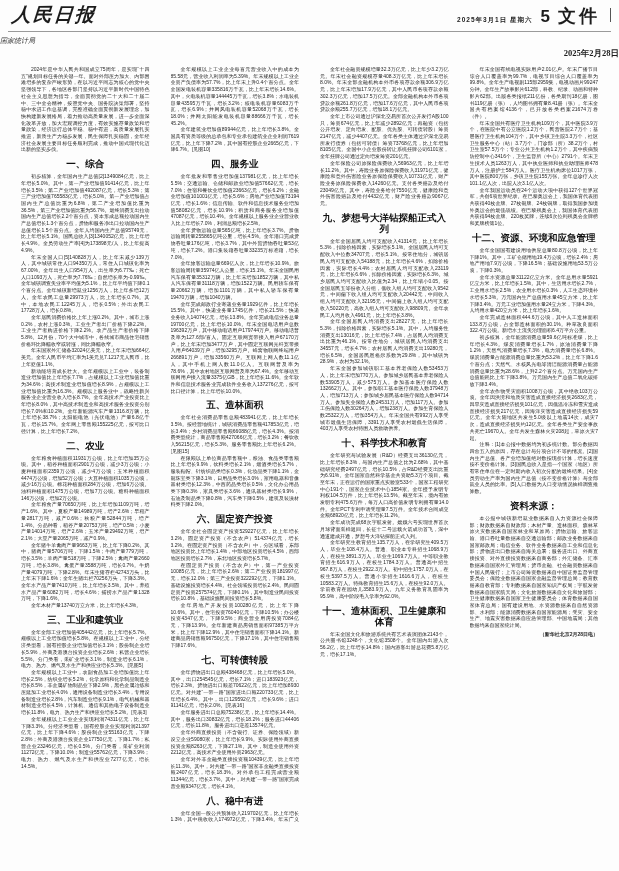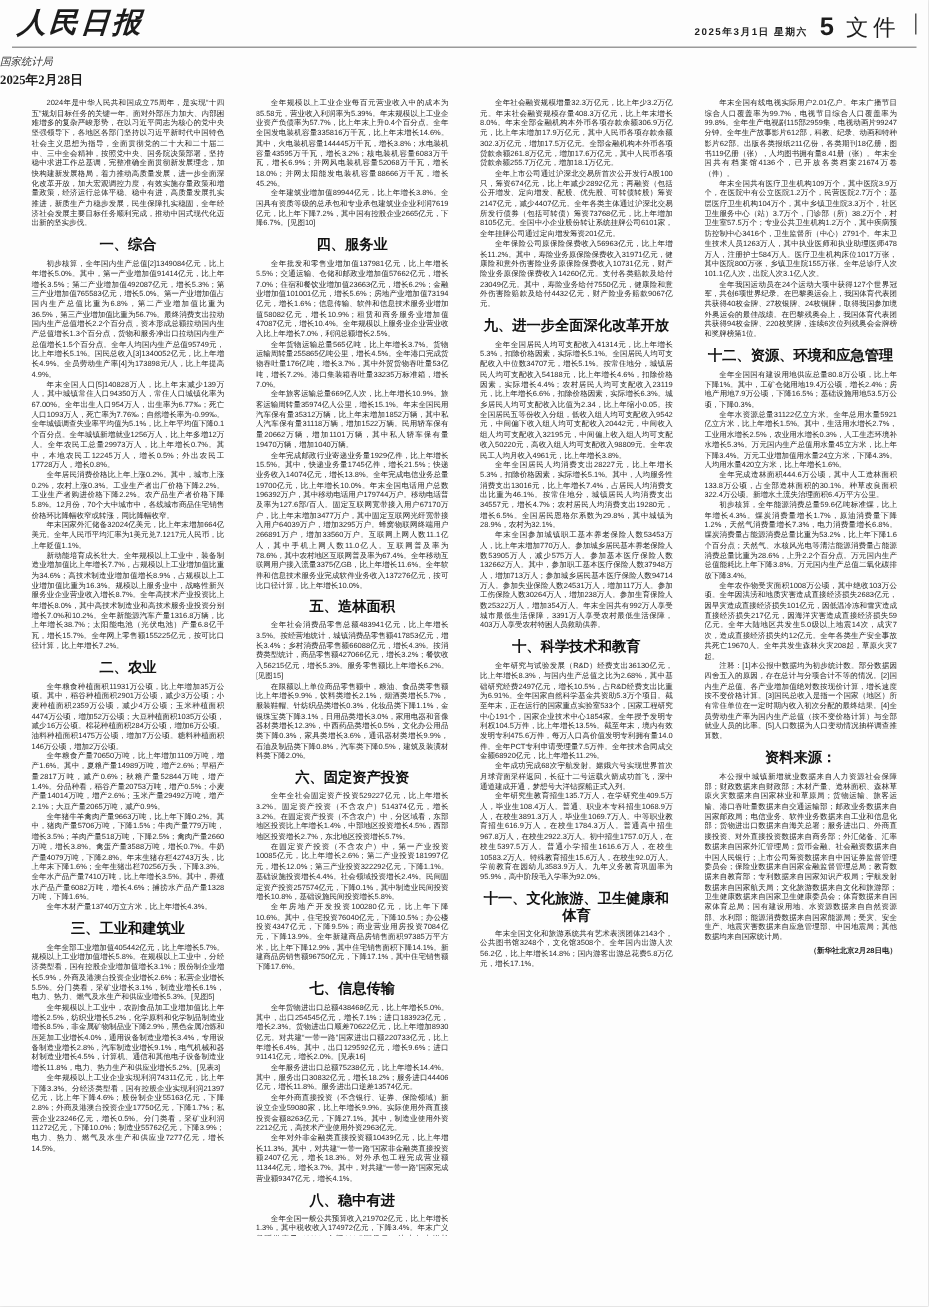--- a/index.html
+++ b/index.html
@@ -6,29 +6,29 @@
   .page{width:619px;height:871px;margin:0 auto;background:#fdfdfd;position:relative;
         font-family:"Liberation Sans",sans-serif;color:#1c1c1c;overflow:hidden;
         box-shadow:0 0 3px rgba(0,0,0,.25);}
   .masthead-row{display:flex;justify-content:space-between;align-items:flex-end;
         padding:4px 8px 2px 12px;height:24px;}
   .masthead{font-family:"Liberation Serif",serif;font-weight:bold;font-style:italic;
         font-size:19px;letter-spacing:2px;transform:skewX(-4deg);}
   .header-right{display:flex;align-items:baseline;gap:8px;}
   .issue-date{font-size:6.5px;letter-spacing:1px;font-weight:bold;color:#222;}
   .page-no{font-size:17px;font-weight:bold;font-family:"Liberation Sans",sans-serif;}
-  .section-name{font-size:15px;font-weight:normal;letter-spacing:3px;}
+  .section-name{font-size:18px;font-weight:bold;letter-spacing:3px;}
   .corner-mark{display:inline-block;width:1px;height:14px;background:#555;margin-left:2px;}
   .rule{border-top:1px solid #9a9a9a;margin:1px 8px 0 8px;}
   .title{margin:7px 10px 0 10px;text-align:center;font-size:22.5px;font-weight:800;
         letter-spacing:0;white-space:nowrap;line-height:1.1;}
   .title sup{font-size:9px;font-weight:bold;}
   .byline{font-family:"Liberation Serif",serif;font-style:italic;
         font-size:7px;margin-top:4px;color:#333;}
-  .pubdate{text-align:left;font-family:"Liberation Serif",serif;font-weight:bold;
+  .pubdate{text-align:right;font-family:"Liberation Serif",serif;font-weight:bold;
         font-size:8.5px;margin:2px 0 6px 0;}
   .columns{display:flex;gap:21px;padding:0 21px;height:758px;overflow:hidden;align-items:flex-end;}
   .col{flex:1 1 0;min-width:0;height:100%;overflow:hidden;
         font-size:5px;line-height:6.7px;text-align:justify;color:#262626;}
   .col p.para{margin:0;text-indent:2em;}
   .col .heading{font-size:9.5px;font-weight:bold;text-align:center;
         margin:5px 0 4px 0;line-height:11px;text-indent:0;color:#111;}
   .col p.credit{margin:2px 0 0 0;text-indent:0;text-align:right;font-weight:bold;}
 </style>
 </head>
@@ -79,41 +79,41 @@
         <p class="para">全年货物运输总量565亿吨，比上年增长3.7%。货物运输周转量255865亿吨公里，增长4.5%。全年港口完成货物吞吐量176亿吨，增长3.7%，其中外贸货物吞吐量53亿吨，增长7.2%。港口集装箱吞吐量33235万标准箱，增长7.0%。</p>
         <p class="para">全年旅客运输总量669亿人次，比上年增长10.9%。旅客运输周转量35974亿人公里，增长15.1%。年末全国民用汽车保有量35312万辆，比上年末增加1852万辆，其中私人汽车保有量31118万辆，增加1522万辆。民用轿车保有量20662万辆，增加1101万辆，其中私人轿车保有量19470万辆，增加1040万辆。</p>
         <p class="para">全年完成邮政行业寄递业务量1929亿件，比上年增长15.5%。其中，快递业务量1745亿件，增长21.5%；快递业务收入14074亿元，增长13.8%。全年完成电信业务总量19700亿元，比上年增长10.0%。年末全国电话用户总数196392万户，其中移动电话用户179744万户。移动电话普及率为127.6部/百人。固定互联网宽带接入用户67170万户，比上年末增加3477万户，其中固定互联网光纤宽带接入用户64039万户，增加3295万户。蜂窝物联网终端用户266891万户，增加33560万户。互联网上网人数11.1亿人，其中手机上网人数11.0亿人。互联网普及率为78.6%，其中农村地区互联网普及率为67.4%。全年移动互联网用户接入流量3375亿GB，比上年增长11.6%。全年软件和信息技术服务业完成软件业务收入137276亿元，按可比口径计算，比上年增长10.0%。</p>
         <div class="heading">五、造林面积</div>
         <p class="para">全年社会消费品零售总额483941亿元，比上年增长3.5%。按经营地统计，城镇消费品零售额417853亿元，增长3.4%；乡村消费品零售额66088亿元，增长4.3%。按消费类型统计，商品零售额427066亿元，增长3.2%；餐饮收入56215亿元，增长5.3%。服务零售额比上年增长6.2%。[见图15]</p>
         <p class="para">在限额以上单位商品零售额中，粮油、食品类零售额比上年增长9.9%，饮料类增长2.1%，烟酒类增长5.7%，服装鞋帽、针纺织品类增长0.3%，化妆品类下降1.1%，金银珠宝类下降3.1%，日用品类增长3.0%，家用电器和音像器材类增长12.3%，中西药品类增长0.5%，文化办公用品类下降0.3%，家具类增长3.6%，通讯器材类增长9.9%，石油及制品类下降0.8%，汽车类下降0.5%，建筑及装潢材料类下降2.0%。</p>
         <div class="heading">六、固定资产投资</div>
         <p class="para">全年全社会固定资产投资529227亿元，比上年增长3.2%。固定资产投资（不含农户）514374亿元，增长3.2%。在固定资产投资（不含农户）中，分区域看，东部地区投资比上年增长1.4%，中部地区投资增长4.5%，西部地区投资增长2.7%，东北地区投资增长5.7%。</p>
         <p class="para">在固定资产投资（不含农户）中，第一产业投资10085亿元，比上年增长2.6%；第二产业投资181997亿元，增长12.0%；第三产业投资322292亿元，下降1.1%。基础设施投资增长4.4%。社会领域投资增长2.4%。民间固定资产投资257574亿元，下降0.1%，其中制造业民间投资增长10.8%，基础设施民间投资增长5.8%。</p>
         <p class="para">全年房地产开发投资100280亿元，比上年下降10.6%。其中，住宅投资76040亿元，下降10.5%；办公楼投资4347亿元，下降9.5%；商业营业用房投资7084亿元，下降13.9%。全年新建商品房销售面积97385万平方米，比上年下降12.9%，其中住宅销售面积下降14.1%。新建商品房销售额96750亿元，下降17.1%，其中住宅销售额下降17.6%。</p>
-        <div class="heading">七、信息传输</div>
+        <div class="heading">七、可转债转股</div>
         <p class="para">全年货物进出口总额438468亿元，比上年增长5.0%。其中，出口254545亿元，增长7.1%；进口183923亿元，增长2.3%。货物进出口顺差70622亿元，比上年增加8930亿元。对共建“一带一路”国家进出口额220733亿元，比上年增长6.4%。其中，出口129592亿元，增长9.6%；进口91141亿元，增长2.0%。[见表16]</p>
         <p class="para">全年服务进出口总额75238亿元，比上年增长14.4%。其中，服务出口30832亿元，增长18.2%；服务进口44406亿元，增长11.8%。服务进出口逆差13574亿元。</p>
         <p class="para">全年外商直接投资（不含银行、证券、保险领域）新设立企业59080家，比上年增长9.9%。实际使用外商直接投资金额8263亿元，下降27.1%。其中，制造业使用外资2212亿元，高技术产业使用外资2963亿元。</p>
         <p class="para">全年对外非金融类直接投资额10439亿元，比上年增长11.3%。其中，对共建“一带一路”国家非金融类直接投资额2407亿元，增长18.3%。对外承包工程完成营业额11344亿元，增长3.7%。其中，对共建“一带一路”国家完成营业额9347亿元，增长4.1%。</p>
         <div class="heading">八、稳中有进</div>
         <p class="para">全年全国一般公共预算收入219702亿元，比上年增长1.3%，其中税收收入174972亿元，下降3.4%。年末广义货币供应量（M2）余额313.5万亿元，比上年末增长7.3%；狭义货币供应量（M1）余额67.1万亿元，下降1.4%；流通中货币（M0）余额12.8万亿元，增长13.0%。</p>
       </div>
       <div class="col">
         <p class="para">全年社会融资规模增量32.3万亿元，比上年少3.2万亿元。年末社会融资规模存量408.3万亿元，比上年末增长8.0%。年末全部金融机构本外币各项存款余额306.9万亿元，比上年末增加17.9万亿元，其中人民币各项存款余额302.3万亿元，增加17.5万亿元。全部金融机构本外币各项贷款余额261.8万亿元，增加17.6万亿元，其中人民币各项贷款余额255.7万亿元，增加18.1万亿元。</p>
         <p class="para">全年上市公司通过沪深北交易所首次公开发行A股100只，筹资674亿元，比上年减少2892亿元；再融资（包括公开增发、定向增发、配股、优先股、可转债转股）筹资2147亿元，减少4407亿元。全年各类主体通过沪深北交易所发行债券（包括可转债）筹资73768亿元，比上年增加8105亿元。全国中小企业股份转让系统挂牌公司6101家，全年挂牌公司通过定向增发筹资201亿元。</p>
         <p class="para">全年保险公司原保险保费收入56963亿元，比上年增长11.2%。其中，寿险业务原保险保费收入31971亿元，健康险和意外伤害险业务原保险保费收入10731亿元，财产险业务原保险保费收入14260亿元。支付各类赔款及给付23049亿元。其中，寿险业务给付7550亿元，健康险和意外伤害险赔款及给付4432亿元，财产险业务赔款9067亿元。</p>
-        <div class="heading">九、进一步全面深化改革开放</div>
+        <div class="heading">九、梦想号大洋钻探船正式入列</div>
         <p class="para">全年全国居民人均可支配收入41314元，比上年增长5.3%，扣除价格因素，实际增长5.1%。全国居民人均可支配收入中位数34707元，增长5.1%。按常住地分，城镇居民人均可支配收入54188元，比上年增长4.6%，扣除价格因素，实际增长4.4%；农村居民人均可支配收入23119元，比上年增长6.6%，扣除价格因素，实际增长6.3%。城乡居民人均可支配收入比值为2.34，比上年缩小0.05。按全国居民五等份收入分组，低收入组人均可支配收入9542元，中间偏下收入组人均可支配收入20442元，中间收入组人均可支配收入32195元，中间偏上收入组人均可支配收入50220元，高收入组人均可支配收入98809元。全年农民工人均月收入4961元，比上年增长3.8%。</p>
         <p class="para">全年全国居民人均消费支出28227元，比上年增长5.3%，扣除价格因素，实际增长5.1%。其中，人均服务性消费支出13016元，比上年增长7.4%，占居民人均消费支出比重为46.1%。按常住地分，城镇居民人均消费支出34557元，增长4.7%；农村居民人均消费支出19280元，增长6.5%。全国居民恩格尔系数为29.8%，其中城镇为28.9%，农村为32.1%。</p>
         <p class="para">年末全国参加城镇职工基本养老保险人数53453万人，比上年末增加770万人。参加城乡居民基本养老保险人数53905万人，减少575万人。参加基本医疗保险人数132662万人。其中，参加职工基本医疗保险人数37948万人，增加713万人；参加城乡居民基本医疗保险人数94714万人。参加失业保险人数24531万人，增加117万人。参加工伤保险人数30264万人，增加238万人。参加生育保险人数25322万人，增加354万人。年末全国共有992万人享受城市最低生活保障，3391万人享受农村最低生活保障，403万人享受农村特困人员救助供养。</p>
         <div class="heading">十、科学技术和教育</div>
         <p class="para">全年研究与试验发展（R&amp;D）经费支出36130亿元，比上年增长8.3%，与国内生产总值之比为2.68%，其中基础研究经费2497亿元，增长10.5%，占R&amp;D经费支出比重为6.91%。全年国家自然科学基金共资助5.3万个项目。截至年末，正在运行的国家重点实验室533个，国家工程研究中心191个，国家企业技术中心1854家。全年授予发明专利权104.5万件，比上年增长13.5%。截至年末，境内有效发明专利475.6万件，每万人口高价值发明专利拥有量14.0件。全年PCT专利申请受理量7.5万件。全年技术合同成交金额68920亿元，比上年增长11.2%。</p>
         <p class="para">全年成功完成68次宇航发射。嫦娥六号实现世界首次月球背面采样返回，长征十二号运载火箭成功首飞，深中通道建成开通，梦想号大洋钻探船正式入列。</p>
         <p class="para">全年研究生教育招生135.7万人，在学研究生409.5万人，毕业生108.4万人。普通、职业本专科招生1068.9万人，在校生3891.3万人，毕业生1069.7万人。中等职业教育招生616.9万人，在校生1784.3万人。普通高中招生967.8万人，在校生2922.3万人。初中招生1757.0万人，在校生5397.5万人。普通小学招生1616.6万人，在校生10583.2万人。特殊教育招生15.6万人，在校生92.0万人。学前教育在园幼儿3583.9万人。九年义务教育巩固率为95.9%，高中阶段毛入学率为92.0%。</p>
-        <div class="heading">十一、文化旅游、卫生健康和体育</div>
+        <div class="heading">十一、造林面积、卫生健康和体育</div>
         <p class="para">年末全国文化和旅游系统共有艺术表演团体2143个，公共图书馆3248个，文化馆3508个。全年国内出游人次56.2亿，比上年增长14.8%；国内游客出游总花费5.8万亿元，增长17.1%。</p>
       </div>
       <div class="col">
         <p class="para">年末全国有线电视实际用户2.01亿户。年末广播节目综合人口覆盖率为99.7%，电视节目综合人口覆盖率为99.8%。全年生产电视剧115部2959集，电视动画片99247分钟。全年生产故事影片612部，科教、纪录、动画和特种影片62部。出版各类报纸211亿份，各类期刊18亿册，图书119亿册（张），人均图书拥有量8.41册（张）。年末全国共有档案馆4136个，已开放各类档案21674万卷（件）。</p>
         <p class="para">年末全国共有医疗卫生机构109万个，其中医院3.9万个，在医院中有公立医院1.2万个，民营医院2.7万个；基层医疗卫生机构104万个，其中乡镇卫生院3.3万个，社区卫生服务中心（站）3.7万个，门诊部（所）38.2万个，村卫生室57.5万个；专业公共卫生机构1.2万个，其中疾病预防控制中心3416个，卫生监督所（中心）2791个。年末卫生技术人员1263万人，其中执业医师和执业助理医师478万人，注册护士584万人。医疗卫生机构床位1017万张，其中医院800万张，乡镇卫生院155万张。全年总诊疗人次101.1亿人次，出院人次3.1亿人次。</p>
         <p class="para">全年我国运动员在24个运动大项中获得127个世界冠军，共创6项世界纪录。在巴黎奥运会上，我国体育代表团共获得40枚金牌、27枚银牌、24枚铜牌，取得我国参加境外奥运会的最佳战绩。在巴黎残奥会上，我国体育代表团共获得94枚金牌、220枚奖牌，连续6次位列残奥会金牌榜和奖牌榜第1位。</p>
         <div class="heading">十二、资源、环境和应急管理</div>
         <p class="para">全年全国国有建设用地供应总量80.8万公顷，比上年下降1%。其中，工矿仓储用地19.4万公顷，增长2.4%；房地产用地7.9万公顷，下降16.5%；基础设施用地53.5万公顷，下降0.3%。</p>
         <p class="para">全年水资源总量31122亿立方米。全年总用水量5921亿立方米，比上年增长1.5%。其中，生活用水增长2.7%，工业用水增长2.5%，农业用水增长0.3%，人工生态环境补水增长5.3%。万元国内生产总值用水量45立方米，比上年下降3.4%。万元工业增加值用水量24立方米，下降4.3%。人均用水量420立方米，比上年增长1.6%。</p>
         <p class="para">全年完成造林面积444.6万公顷，其中人工造林面积133.8万公顷，占全部造林面积的30.1%。种草改良面积322.4万公顷。新增水土流失治理面积6.4万平方公里。</p>

